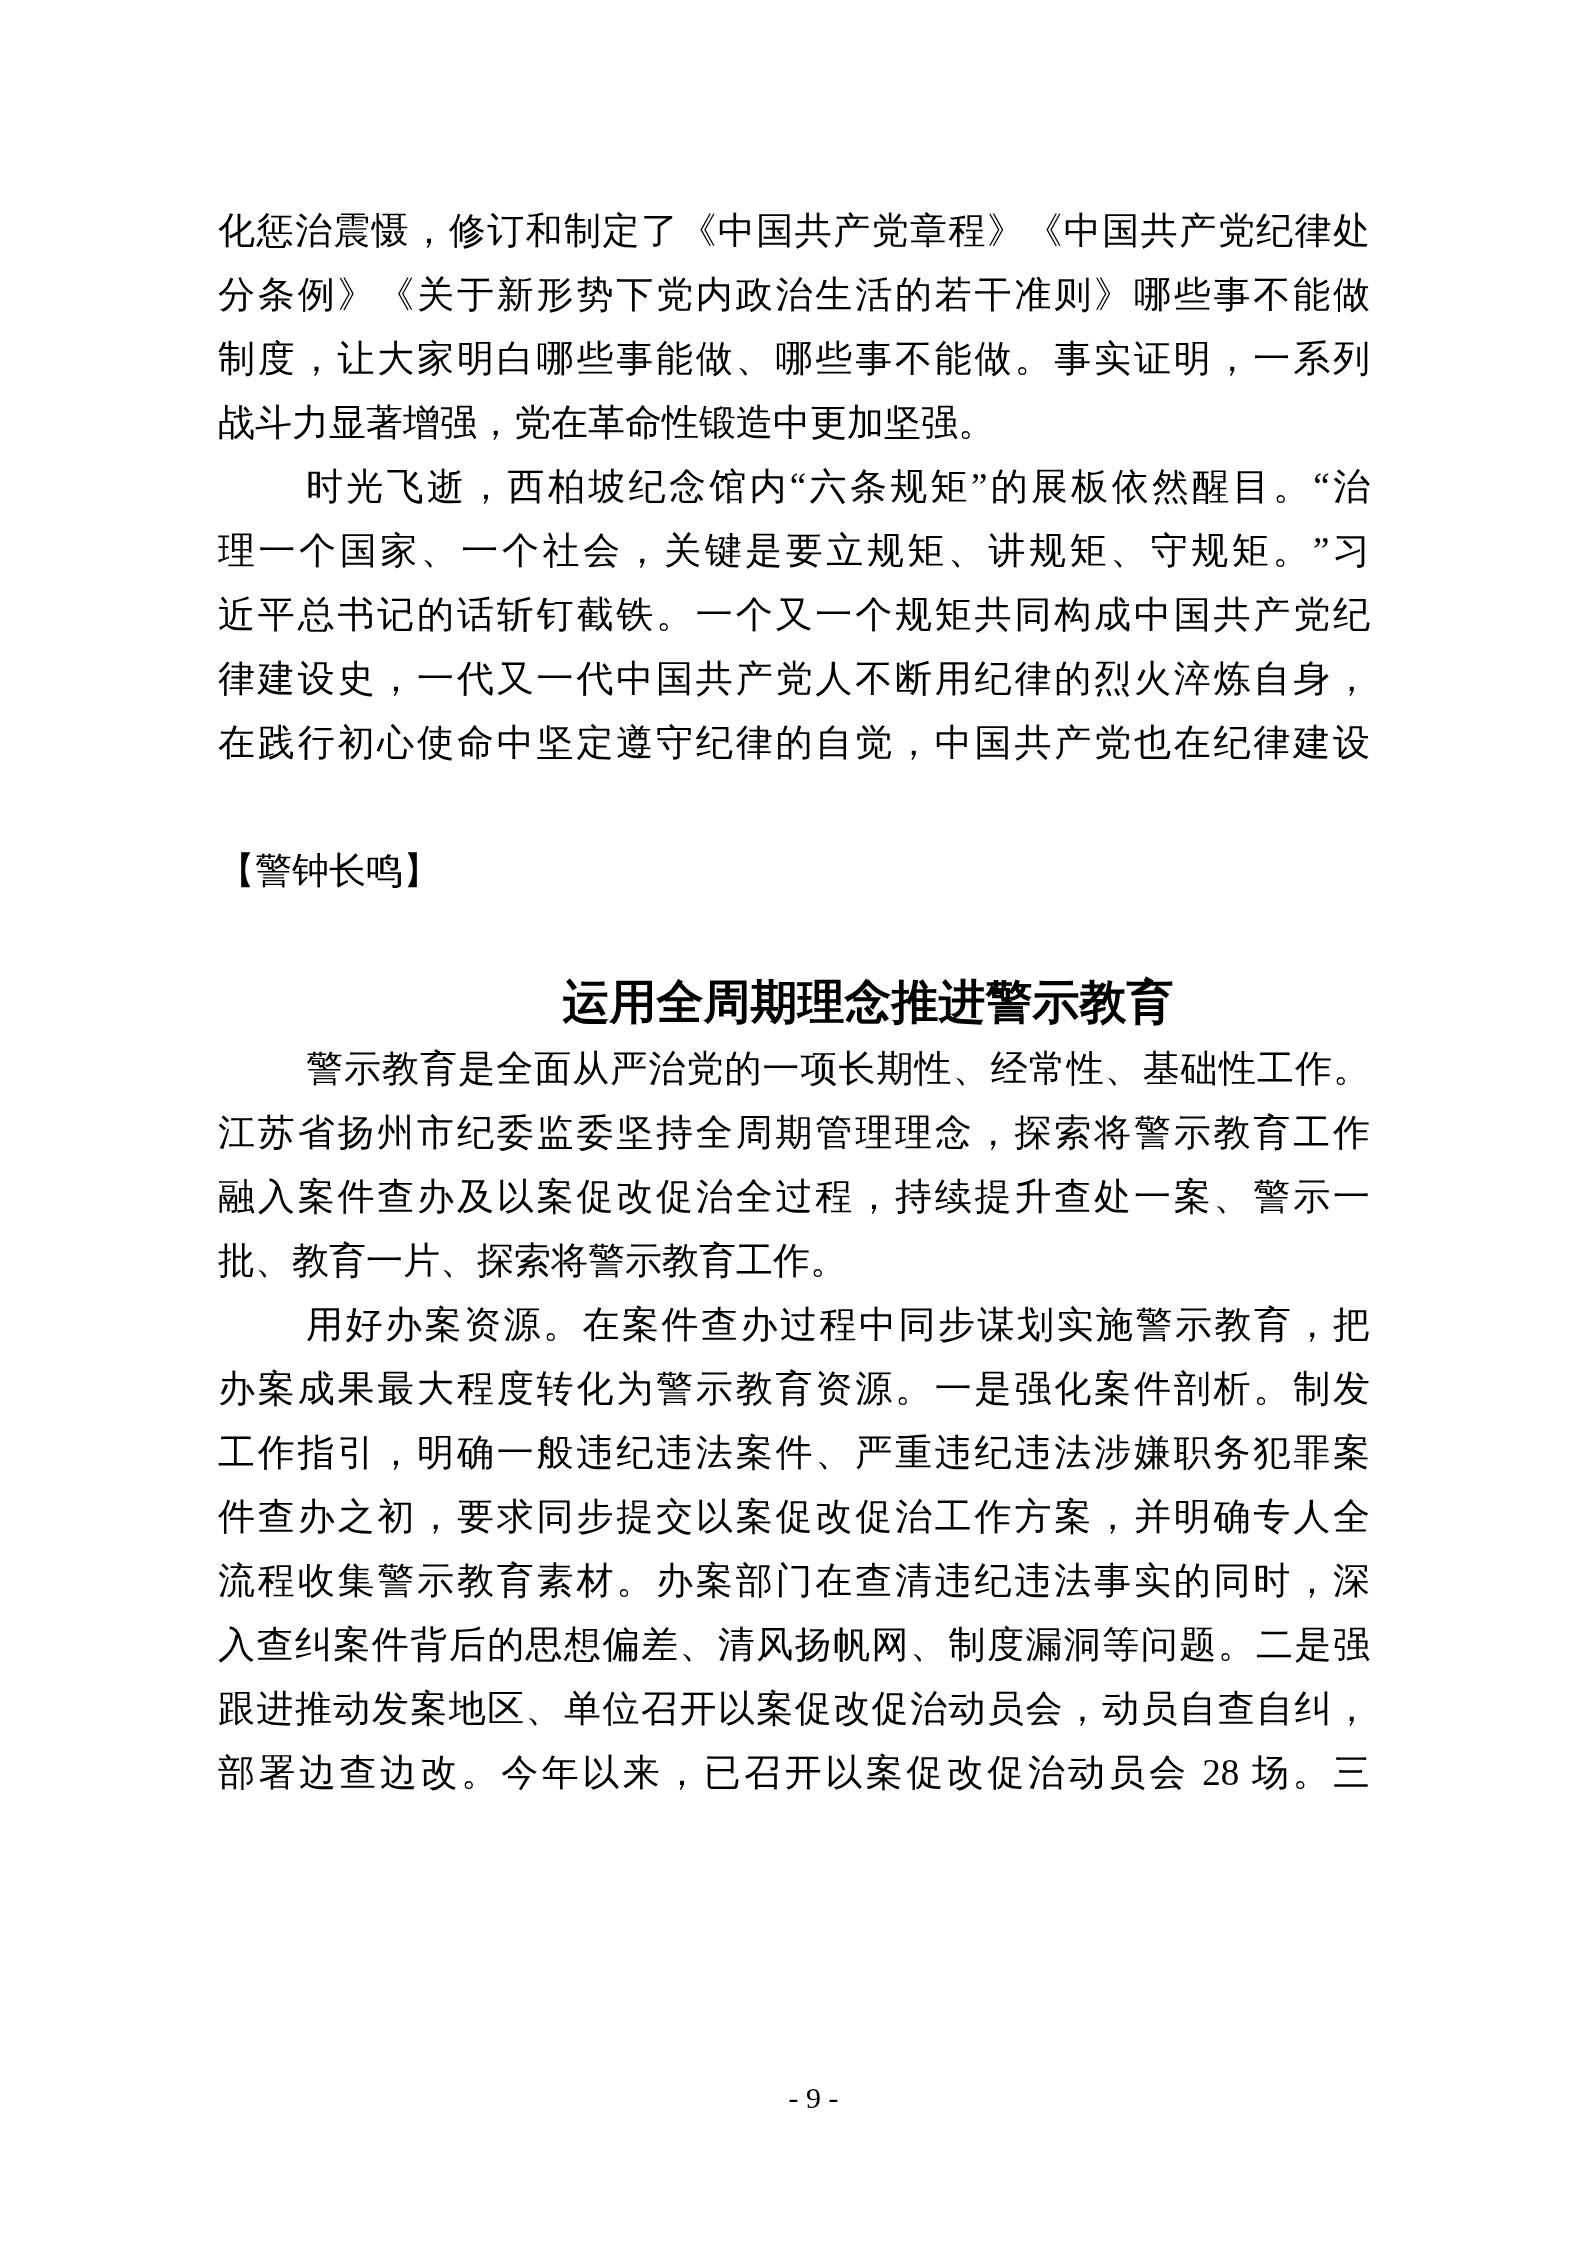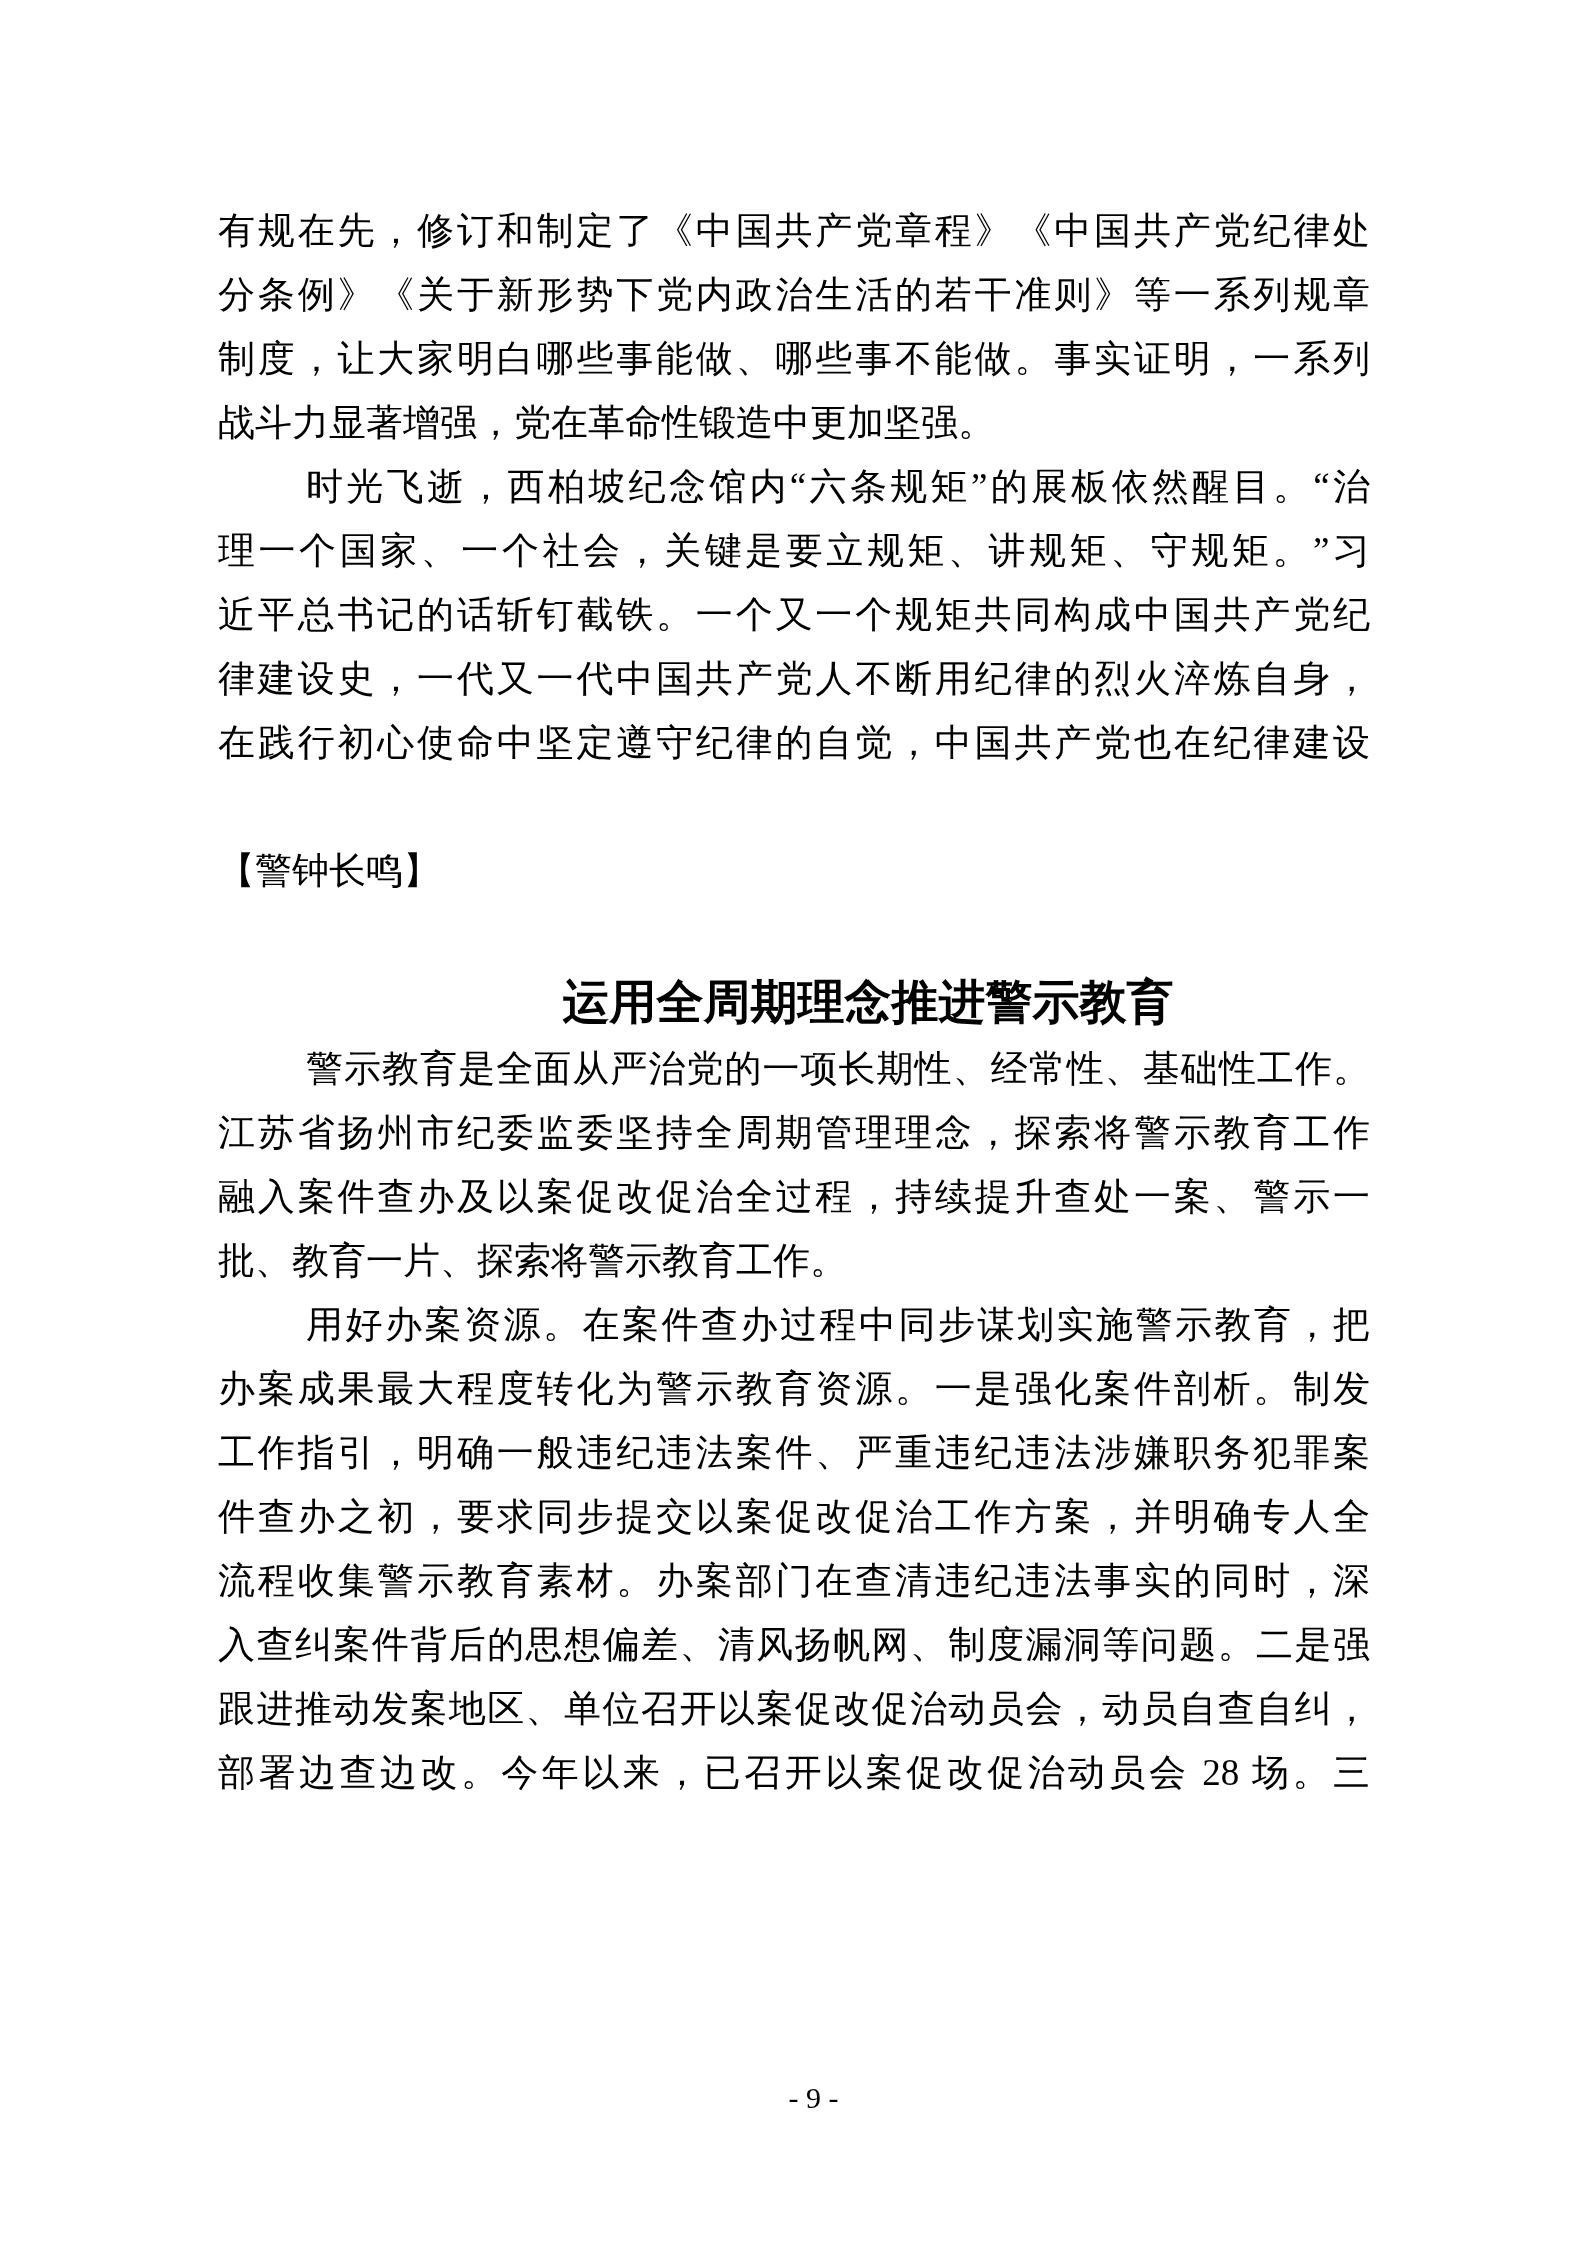--- a/index.html
+++ b/index.html
@@ -51,22 +51,22 @@
     text-align:center;
     font-size:30px;
     line-height:40px;
   }
 </style>
 </head>
 <body>
 
 <div class="page">
   <div class="content" id="content">
-      <div class="line">有规在先，修订和制定了《中国共产党章程》《中国共产党纪律处</div>
-      <div class="line">分条例》《关于新形势下党内政治生活的若干准则》等一系列规章</div>
+      <div class="line">化惩治震慑，修订和制定了《中国共产党章程》《中国共产党纪律处</div>
+      <div class="line">分条例》《关于新形势下党内政治生活的若干准则》哪些事不能做</div>
       <div class="line">制度，让大家明白哪些事能做、哪些事不能做。事实证明，一系列</div>
       <div class="line last">战斗力显著增强，党在革命性锻造中更加坚强。</div>
       <div class="line indent">时光飞逝，西柏坡纪念馆内“六条规矩”的展板依然醒目。“治</div>
       <div class="line">理一个国家、一个社会，关键是要立规矩、讲规矩、守规矩。”习</div>
       <div class="line">近平总书记的话斩钉截铁。一个又一个规矩共同构成中国共产党纪</div>
       <div class="line">律建设史，一代又一代中国共产党人不断用纪律的烈火淬炼自身，</div>
       <div class="line">在践行初心使命中坚定遵守纪律的自觉，中国共产党也在纪律建设</div>
       <div class="line blank"></div>
       <div class="line section-header">【警钟长鸣】</div>
       <div class="line blank"></div>

